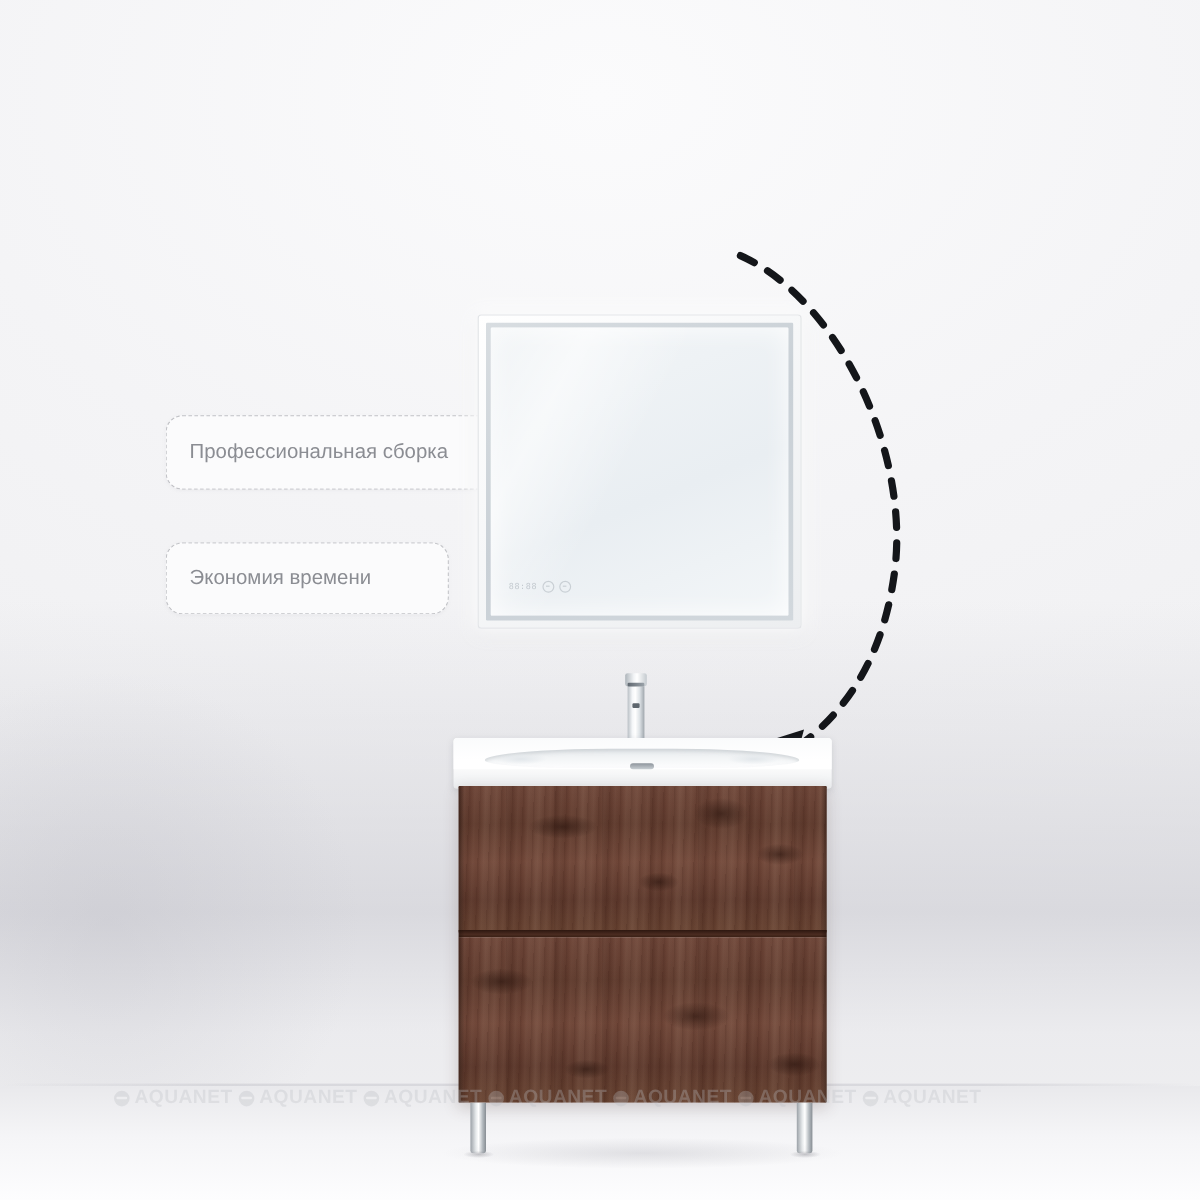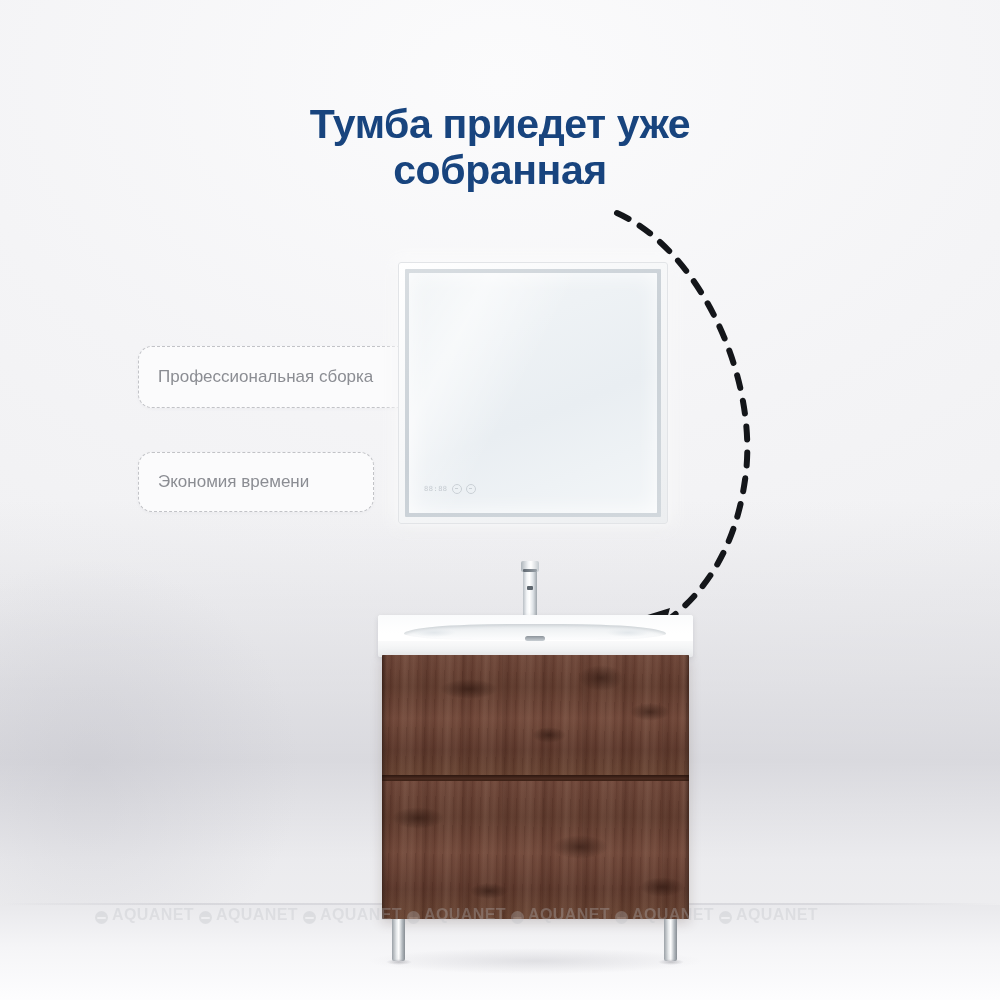--- a/index.html
+++ b/index.html
@@ -301,21 +301,21 @@
     left: 0; right: 0;
     top: 903px;
     height: 24px;
     display: flex;
     align-items: center;
     pointer-events: none;
   }
   .watermark {
     position: absolute;
     display: flex;
-    align-items: flex-end;
+    align-items: center;
     gap: 4px;
     opacity: 0.30;
   }
   .wm-mark {
     width: 13px; height: 13px;
     border-radius: 50%;
     background: #b9bcc1;
     position: relative;
     flex: none;
   }
@@ -338,22 +338,20 @@
 <body>
 
 <div id="scene">
 
   <div class="wall"></div>
   <div class="wall-shade"></div>
   <div class="corner-glow"></div>
   <div class="floor"></div>
   <div class="floor-line"></div>
 
-  <div class="headline">Тумба приедет уже
-собранная</div>
 
   <div class="badge" id="badge-2">
     <span>Экономия времени</span>
   </div>
   <div class="badge" id="badge-1">
     <span>Профессиональная сборка</span>
   </div>
 
   <div class="mirror">
     <div class="mirror-glow"></div>

